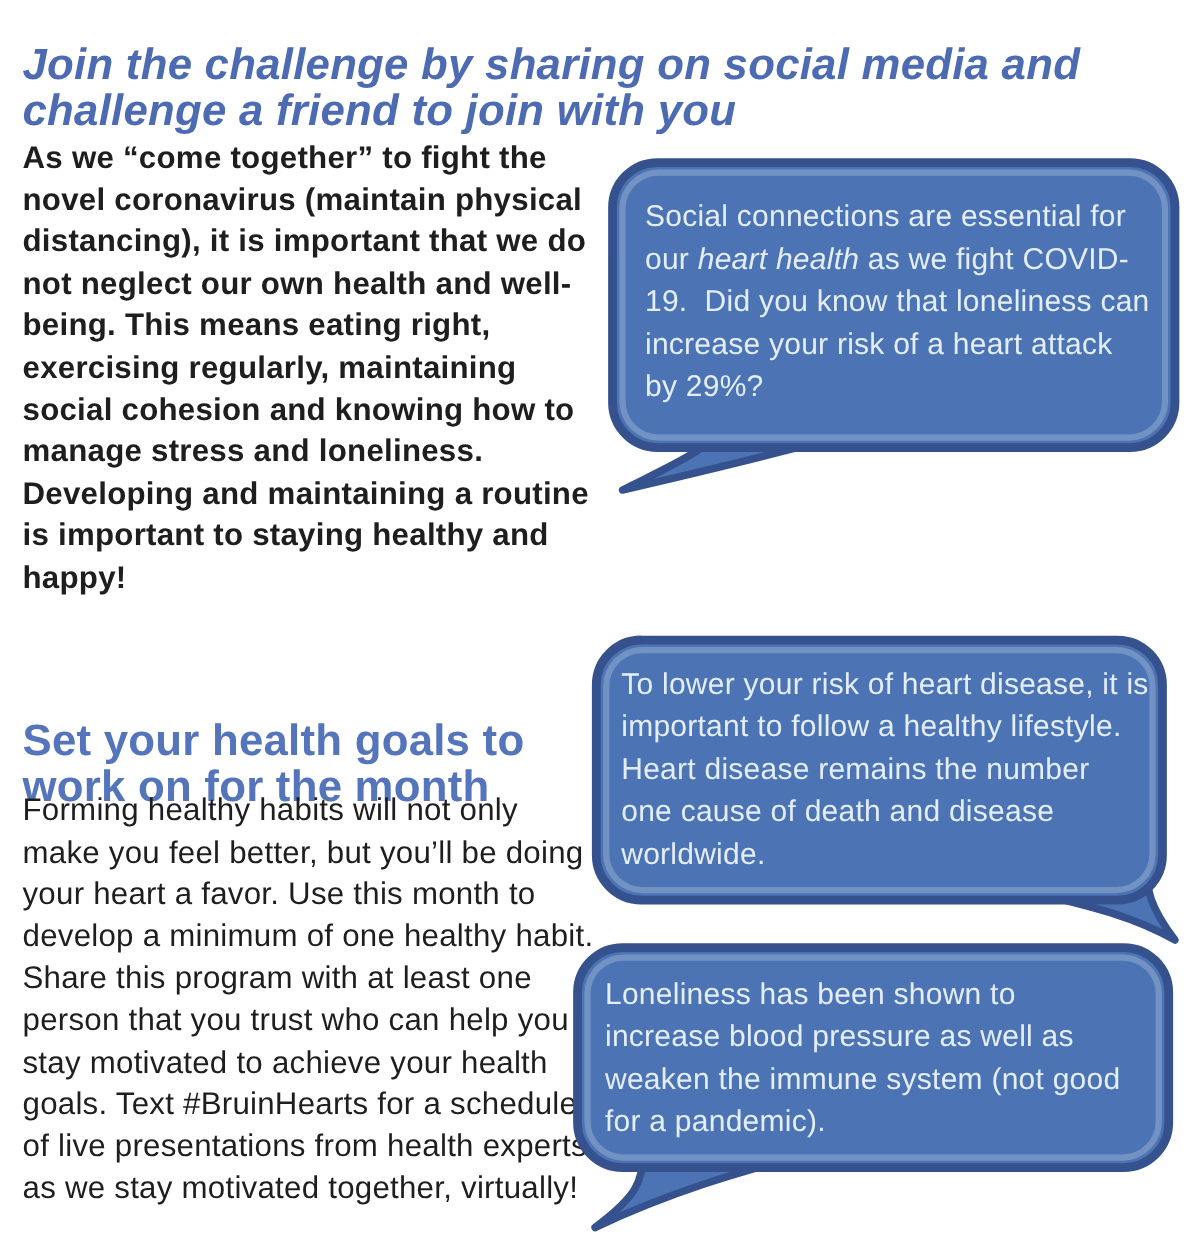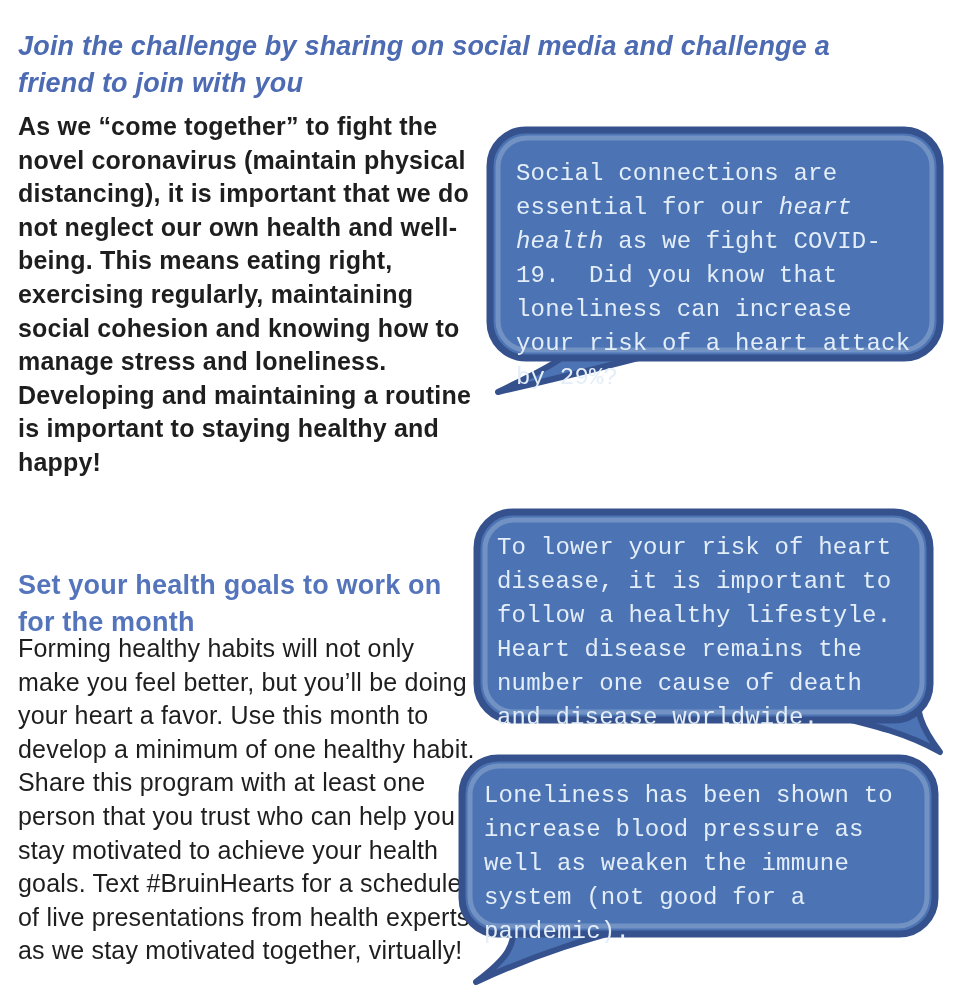--- a/index.html
+++ b/index.html
@@ -11,21 +11,21 @@
     position: relative;
     width: 960px;
     height: 1005px;
     background: #ffffff;
     font-family: "Liberation Sans", sans-serif;
     overflow: hidden;
   }
   .heading {
     position: absolute;
     left: 18px;
-    font-size: 27px;
+    font-size: 35px;
     font-weight: bold;
     line-height: 37px;
     letter-spacing: 0.2px;
   }
   #heading-1 {
     top: 10px;
     width: 880px;
     font-style: italic;
     color: var(--heading1, #4C6BB2);
   }
@@ -70,21 +70,20 @@
     stroke-width: 5;
   }
   .bubble-text {
     position: absolute;
     margin: 0;
     font-size: 24px;
     line-height: 34px;
     letter-spacing: 0.2px;
     color: var(--bubble-text, #E4EEF8);
     white-space: pre-wrap;
-    font-family: Liberation Mono, monospace;
   }
   #bubble-1 { left: 484px; top: 124px; width: 462px; height: 276px; }
   #bubble-1 .bubble-text { left: 32px; top: 33px; width: 404px; }
   #bubble-2 { left: 470px; top: 504px; width: 480px; height: 256px; }
   #bubble-2 .bubble-text { left: 27px; top: 27px; width: 422px; }
   #bubble-3 { left: 454px; top: 750px; width: 486px; height: 248px; }
   #bubble-3 .bubble-text { left: 30px; top: 29px; width: 424px; }
 </style>
 </head>
 <body>

